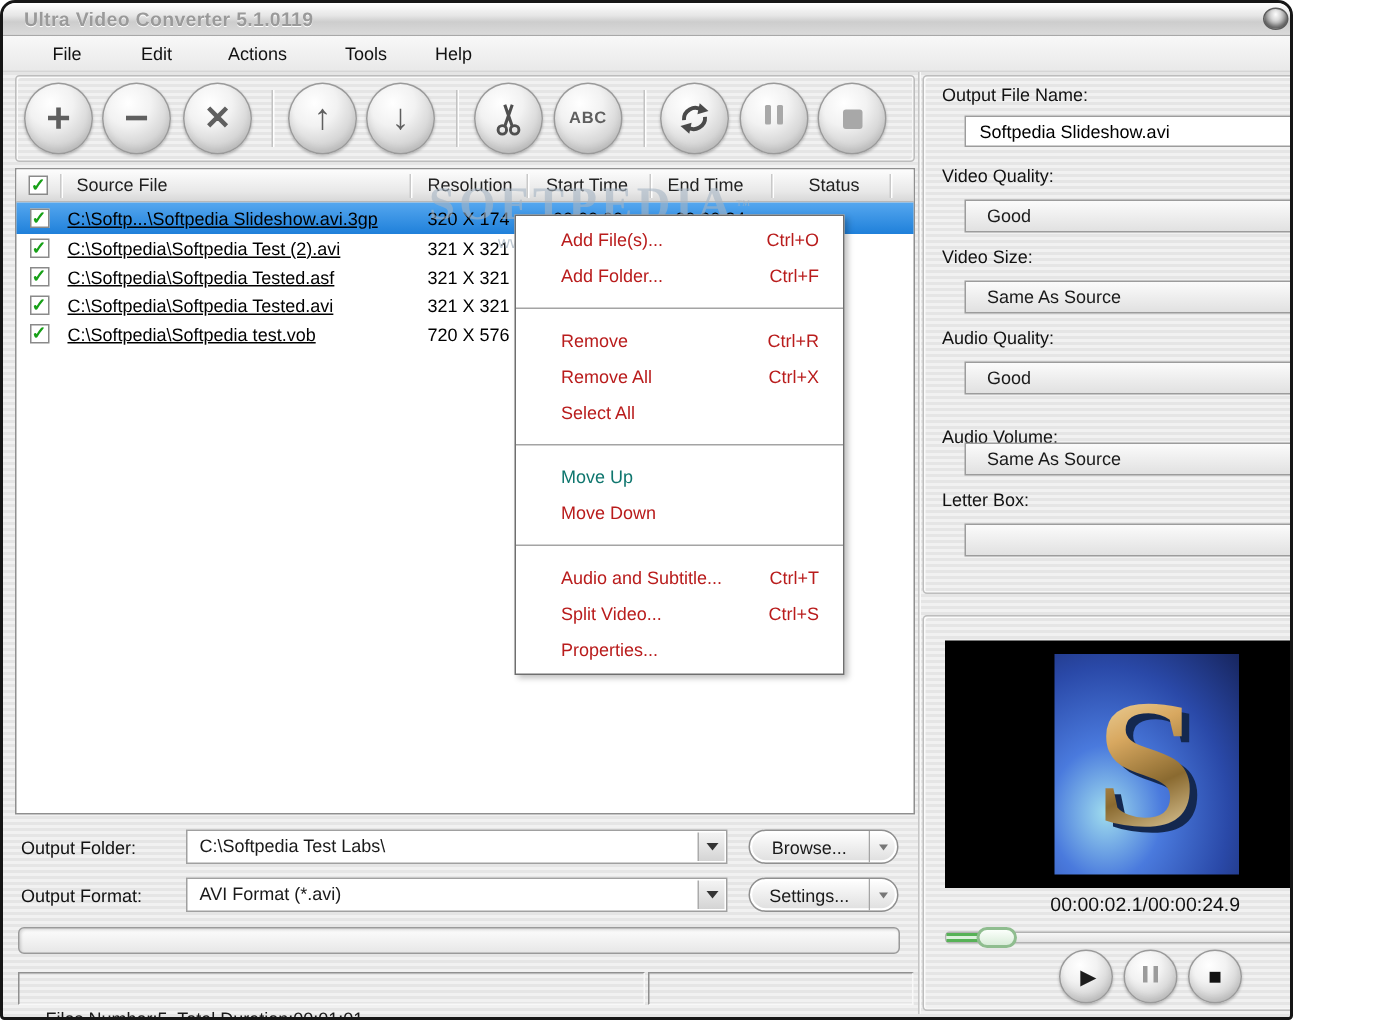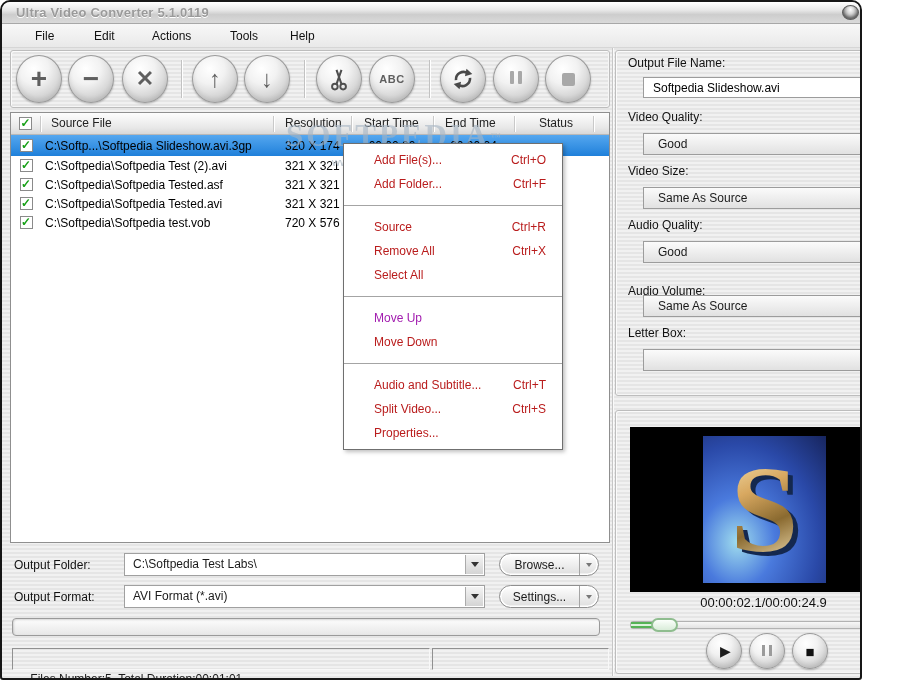--- a/index.html
+++ b/index.html
@@ -47,39 +47,39 @@
   .list{position:absolute;left:8px;top:110px;width:600px;height:431px;background:#fff;
     border:1px solid #8f8f8f;}
   .list-header{position:relative;height:22px;
     background:linear-gradient(#fdfdfd,#e8e8e8 70%,#d8d8d8);border-bottom:1px solid #b8b8b8;
     font-size:12px;color:#222;}
   .hcell{position:absolute;top:3px;}
   .hdiv{position:absolute;top:3px;height:16px;width:1px;background:#c9c9c9;box-shadow:1px 0 0 #fff;}
   .lrow{position:relative;display:flex;height:19px;align-items:center;font-size:12px;color:#000;}
   .lrow.selected{height:21px;background:linear-gradient(#55a7ef,#1f80da);}
   .c-cb{width:30px;display:flex;justify-content:center;}
-  .c-src{width:232px;padding-left:4px;white-space:nowrap;overflow:hidden;}
+  .c-src{width:232px;padding-left:4px;white-space:nowrap;overflow:hidden;text-decoration:underline;}
   .c-res{width:78px;padding-left:12px;}
   .c-st{width:82px;text-align:center;}
   .c-et{width:81px;text-align:center;}
   .c-stat{width:79px;text-align:center;}
   .cb{display:inline-block;width:13px;height:13px;background:#fff;border:1px solid #8a8a8a;
     font-size:12px;line-height:11px;font-weight:bold;color:#17a017;text-align:center;}
   .watermark{position:absolute;left:284px;top:116px;z-index:3;pointer-events:none;
     font-family:"Liberation Serif",serif;}
   .wm-title{font-size:31px;font-weight:bold;letter-spacing:3px;color:rgba(165,180,195,.6);}
   .wm-tm{font-size:10px;vertical-align:super;color:rgba(165,180,195,.6);}
   .wm-url{font-family:"Liberation Sans",sans-serif;font-size:11px;color:rgba(175,188,200,.85);
     margin-left:46px;margin-top:2px;}
   
   .ctx{position:absolute;left:341px;top:141px;width:220px;z-index:20;background:#fff;
     border:1px solid #6f6f6f;box-shadow:2px 2px 4px rgba(0,0,0,.25);padding:4px 0;}
   .ctx-item{position:relative;height:24px;line-height:24px;padding-left:30px;font-size:12px;color:#b91c1c;cursor:default;}
   .ctx-item .sc{position:absolute;right:16px;}
-  .ctx-item.disabled{color:#a21caf;}
+  .ctx-item.disabled{color:#0f766e;}
   .ctx-sep{height:1px;background:#a4a4a4;margin:9px 0;}
   
   .fld-label{position:absolute;font-size:12px;color:#111;}
   .combo-l{position:absolute;background:#fff;border:1px solid #a0a0a0;height:23px;
     font-size:12px;line-height:21px;padding-left:8px;}
   .combo-arrow-btn{position:absolute;right:1px;top:1px;bottom:1px;width:18px;
     background:linear-gradient(#f4f4f4,#d4d4d4);border-left:1px solid #ababab;
     display:flex;align-items:center;justify-content:center;}
   .tri{width:0;height:0;border-left:4px solid transparent;border-right:4px solid transparent;
     border-top:5px solid #333;}
@@ -263,21 +263,21 @@
       <span class="c-st"></span>
       <span class="c-et"></span>
       <span class="c-stat"></span>
     </div>
   </div>
 
   <div class="ctx">
     <div class="ctx-item"><span>Add File(s)...</span><span class="sc">Ctrl+O</span></div>
     <div class="ctx-item"><span>Add Folder...</span><span class="sc">Ctrl+F</span></div>
     <div class="ctx-sep"></div>
-    <div class="ctx-item"><span>Source</span><span class="sc">Ctrl+R</span></div>
+    <div class="ctx-item"><span>Remove</span><span class="sc">Ctrl+R</span></div>
     <div class="ctx-item"><span>Remove All</span><span class="sc">Ctrl+X</span></div>
     <div class="ctx-item"><span>Select All</span></div>
     <div class="ctx-sep"></div>
     <div class="ctx-item disabled"><span>Move Up</span></div>
     <div class="ctx-item"><span>Move Down</span></div>
     <div class="ctx-sep"></div>
     <div class="ctx-item"><span>Audio and Subtitle...</span><span class="sc">Ctrl+T</span></div>
     <div class="ctx-item"><span>Split Video...</span><span class="sc">Ctrl+S</span></div>
     <div class="ctx-item"><span>Properties...</span></div>
   </div>

